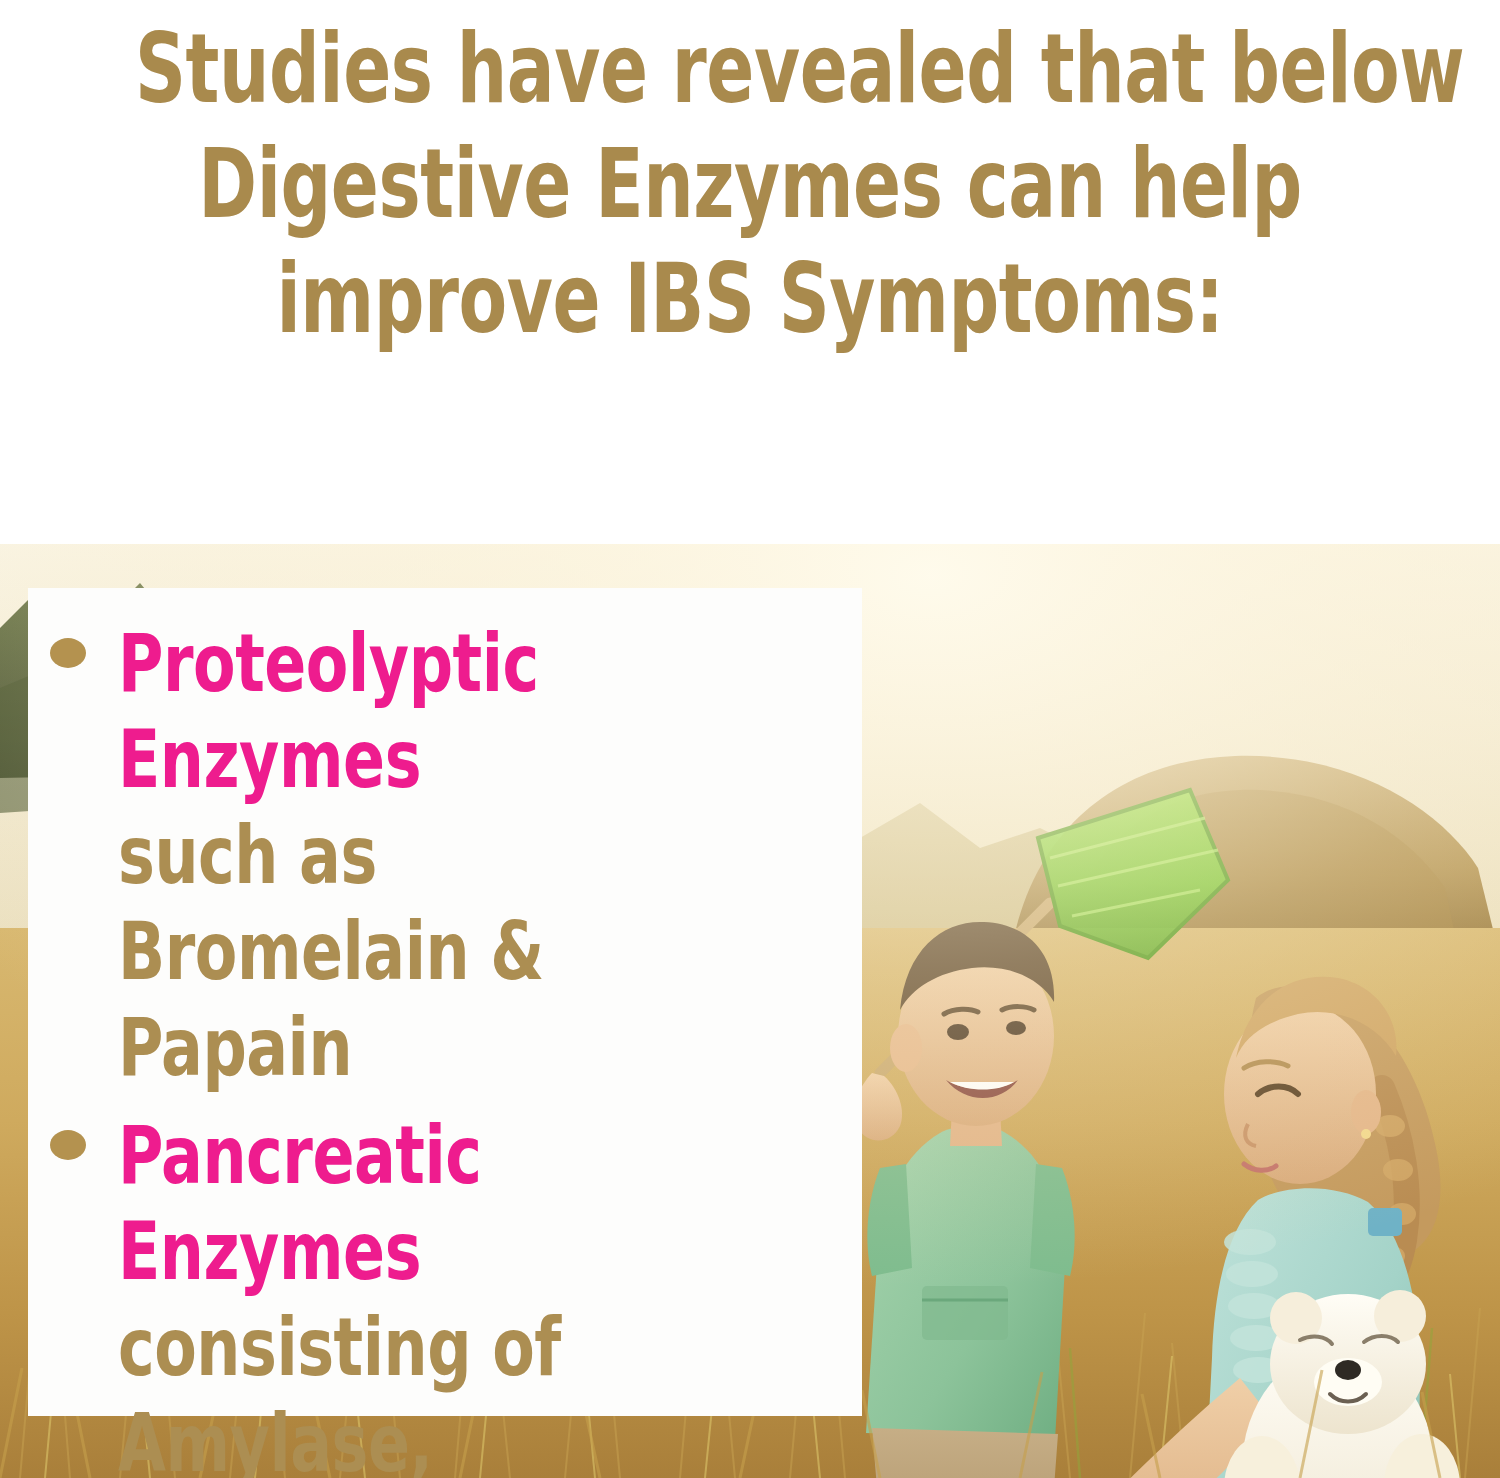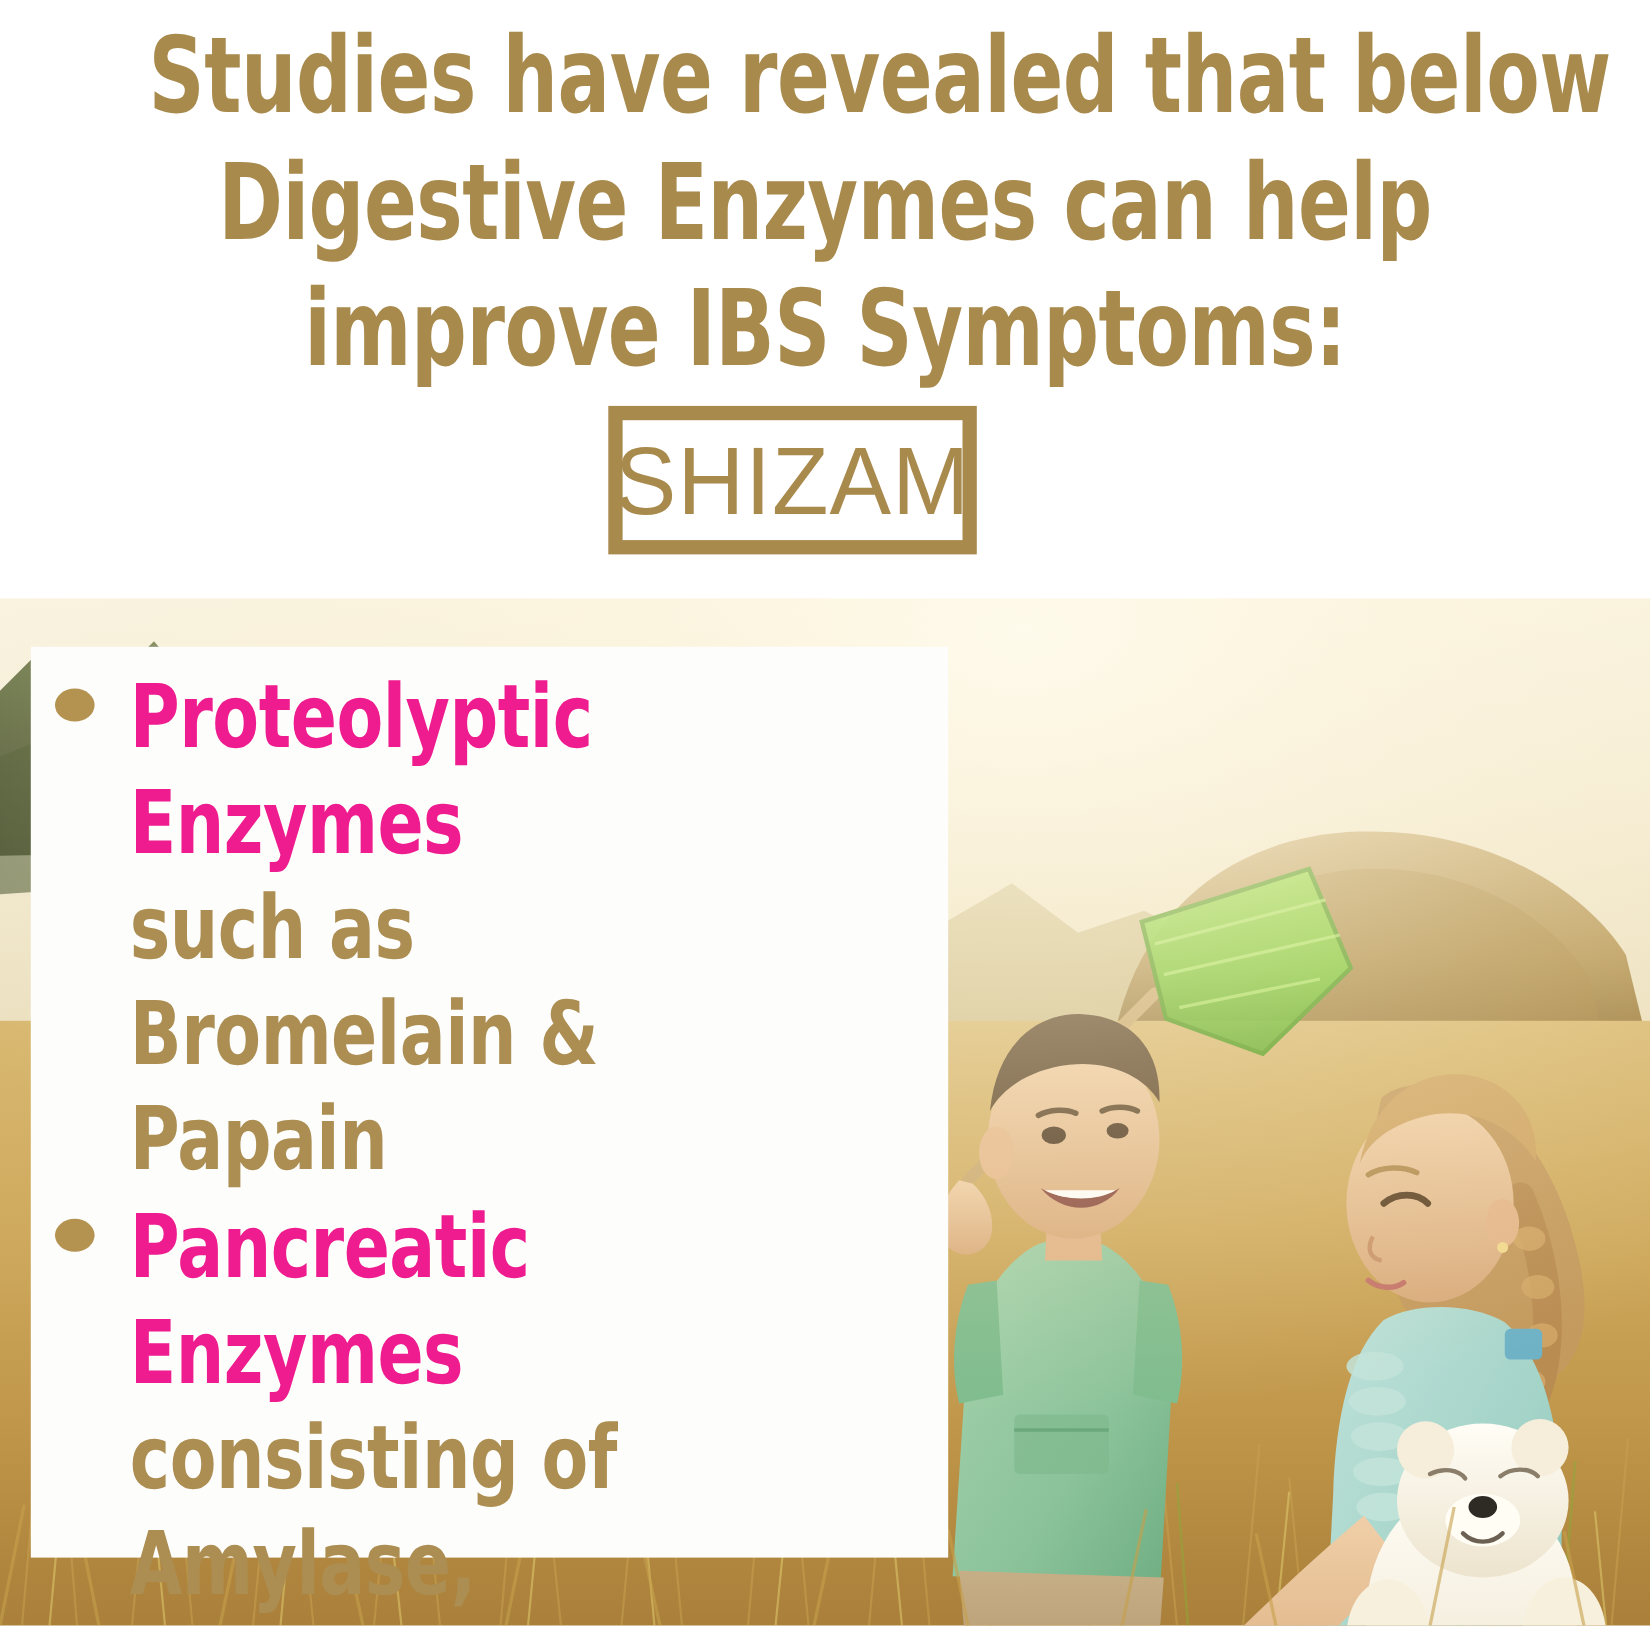--- a/index.html
+++ b/index.html
@@ -98,21 +98,21 @@
   }
   .bullet-list {
     list-style: none;
     margin: 0;
     padding: 0;
     position: relative;
   }
   .bullet-item {
     position: relative;
     padding-left: 78px;
-    margin: 0 0 2px 0;
+    margin: 12px 0 2px 0;
   }
   .bullet-dot {
     position: absolute;
     left: 10px;
     width: 36px;
     height: 30px;
     border-radius: 50%;
     background: #B4924F;
   }
   .bullet-text {
@@ -138,23 +138,20 @@
 <div id="page">
 
   <div class="header">
 
     <div class="headline">
       <span class="hl-line">Studies have revealed that below</span>
       <span class="hl-line">Digestive Enzymes can help</span>
       <span class="hl-line">improve IBS Symptoms:</span>
     </div>
 
-    <div class="logo-box">
-      <span class="logo-text">SHIZAM</span>
-    </div>
 
   </div>
 
   <div class="photo">
     <svg viewBox="0 0 1500 950" preserveAspectRatio="none">
       <defs>
         <linearGradient id="sky" x1="0" y1="0" x2="0" y2="1">
           <stop offset="0%" stop-color="#FAF6E8"></stop>
           <stop offset="45%" stop-color="#F4EDD8"></stop>
           <stop offset="100%" stop-color="#EADFBE"></stop>

